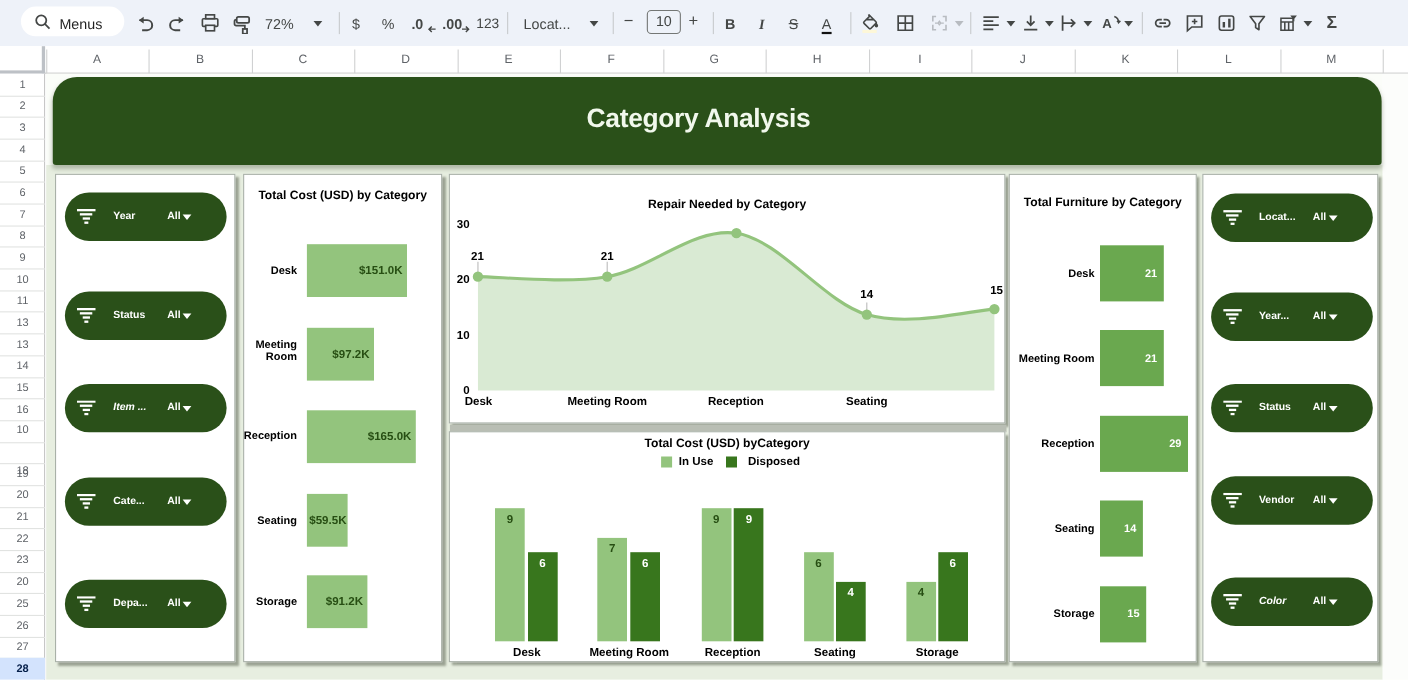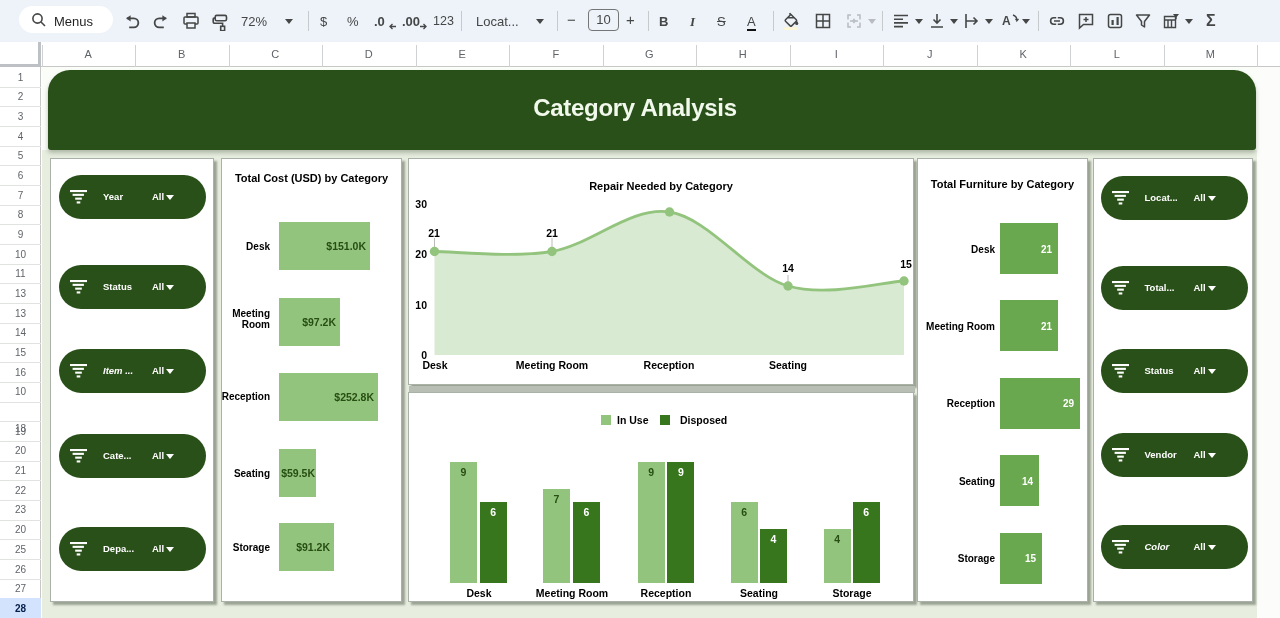--- a/index.html
+++ b/index.html
@@ -341,21 +341,21 @@
         <div class="all">All</div>
         <div class="dn"></div>
       </div>
       <div class="pill" style="left:1100.5px;top:266px;">
         <svg class="flt" width="17" height="14" viewBox="0 0 17 14">
           <rect x="0" y="0" width="17" height="2.1" fill="#fff"></rect>
           <rect x="2.6" y="3.8" width="11.3" height="2.1" fill="#fff"></rect>
           <rect x="5.2" y="7.6" width="6.6" height="2.1" fill="#fff"></rect>
           <rect x="6.7" y="11.4" width="3.6" height="2.1" fill="#fff"></rect>
         </svg>
-        <div class="lab">Total...</div>
+        <div class="lab">Year...</div>
         <div class="all">All</div>
         <div class="dn"></div>
       </div>
       <div class="pill" style="left:1100.5px;top:349px;">
         <svg class="flt" width="17" height="14" viewBox="0 0 17 14">
           <rect x="0" y="0" width="17" height="2.1" fill="#fff"></rect>
           <rect x="2.6" y="3.8" width="11.3" height="2.1" fill="#fff"></rect>
           <rect x="5.2" y="7.6" width="6.6" height="2.1" fill="#fff"></rect>
           <rect x="6.7" y="11.4" width="3.6" height="2.1" fill="#fff"></rect>
         </svg>
@@ -393,21 +393,21 @@
   <div class="blab" style="left:190px;top:391px;width:80px;">Reception</div>
   <div class="blab" style="left:190px;top:468px;width:80px;">Seating</div>
   <div class="blab" style="left:190px;top:542px;width:80px;">Storage</div>
   <div class="hbar" style="left:279px;top:222px;width:91px;"></div>
   <div class="hbar" style="left:279px;top:298px;width:61px;"></div>
   <div class="hbar" style="left:279px;top:373px;width:99px;"></div>
   <div class="hbar" style="left:279px;top:449px;width:37px;"></div>
   <div class="hbar" style="left:279px;top:523px;width:55px;"></div>
   <div class="hbarlab" style="left:279px;top:240px;width:87px;">$151.0K</div>
   <div class="hbarlab" style="left:279px;top:316px;width:57px;">$97.2K</div>
-  <div class="hbarlab" style="left:279px;top:391px;width:95px;">$252.8K</div>
+  <div class="hbarlab" style="left:279px;top:391px;width:95px;">$165.0K</div>
   <div class="hbarlab" style="left:278px;top:467px;width:37px;">$59.5K</div>
   <div class="hbarlab" style="left:279px;top:541px;width:51px;">$91.2K</div>
 
   <div class="ctitle" style="left:408px;top:180px;width:506px;font-size:11px;">Repair Needed by Category</div>
   <svg class="abs" style="left:408px;top:158px;" width="506" height="227" viewBox="0 0 506 227">
     <path d="M26.5 93.5 C46.1 93.5 104.8 100.1 144 93.5 C183.2 86.9 222.2 48.3 261.5 54 C300.8 59.8 340.9 116.5 380 128 C419.1 139.5 476.7 123.8 496 123 L496 197 L26.5 197 Z" fill="#d9ead3"></path>
     <path d="M26.5 93.5 C46.1 93.5 104.8 100.1 144 93.5 C183.2 86.9 222.2 48.3 261.5 54 C300.8 59.8 340.9 116.5 380 128 C419.1 139.5 476.7 123.8 496 123" fill="none" stroke="#93c47d" stroke-width="2.8"></path>
     <line x1="26.5" y1="80" x2="26.5" y2="91" stroke="#bbb" stroke-width="1"></line>
     <line x1="144" y1="80" x2="144" y2="91" stroke="#bbb" stroke-width="1"></line>
     <line x1="380" y1="117" x2="380" y2="125" stroke="#bbb" stroke-width="1"></line>
@@ -423,20 +423,21 @@
   <div class="vlab" style="left:407px;top:349px;width:20px;text-align:right;">0</div>
   <div class="vlab" style="left:420px;top:359px;width:30px;">Desk</div>
   <div class="vlab" style="left:512px;top:359px;width:80px;">Meeting Room</div>
   <div class="vlab" style="left:634px;top:359px;width:70px;">Reception</div>
   <div class="vlab" style="left:763px;top:359px;width:50px;">Seating</div>
   <div class="vlab" style="left:424px;top:227px;width:20px;">21</div>
   <div class="vlab" style="left:542px;top:227px;width:20px;">21</div>
   <div class="vlab" style="left:778px;top:262px;width:20px;">14</div>
   <div class="vlab" style="left:896px;top:258px;width:20px;">15</div>
 
+  <div class="ctitle" style="left:408px;top:397px;width:506px;font-size:11px;">Total Cost (USD) byCategory</div>
   <div class="abs" style="left:601px;top:415px;width:10px;height:10px;background:#93c47d;"></div>
   <div class="vlab" style="left:617px;top:414px;width:40px;text-align:left;">In Use</div>
   <div class="abs" style="left:660px;top:415px;width:10px;height:10px;background:#38761d;"></div>
   <div class="vlab" style="left:680px;top:414px;width:60px;text-align:left;">Disposed</div>
   <div class="gbar4 abs" style="left:450px;top:462px;width:27px;height:121px;background:#93c47d;"></div>
   <div class="gbar4 abs" style="left:479.6px;top:502px;width:27px;height:81px;background:#38761d;"></div>
   <div class="gbar4 abs" style="left:543px;top:489px;width:27px;height:94px;background:#93c47d;"></div>
   <div class="gbar4 abs" style="left:573px;top:502px;width:27px;height:81px;background:#38761d;"></div>
   <div class="gbar4 abs" style="left:637.6px;top:462px;width:27px;height:121px;background:#93c47d;"></div>
   <div class="gbar4 abs" style="left:667.3px;top:462px;width:27px;height:121px;background:#38761d;"></div>

